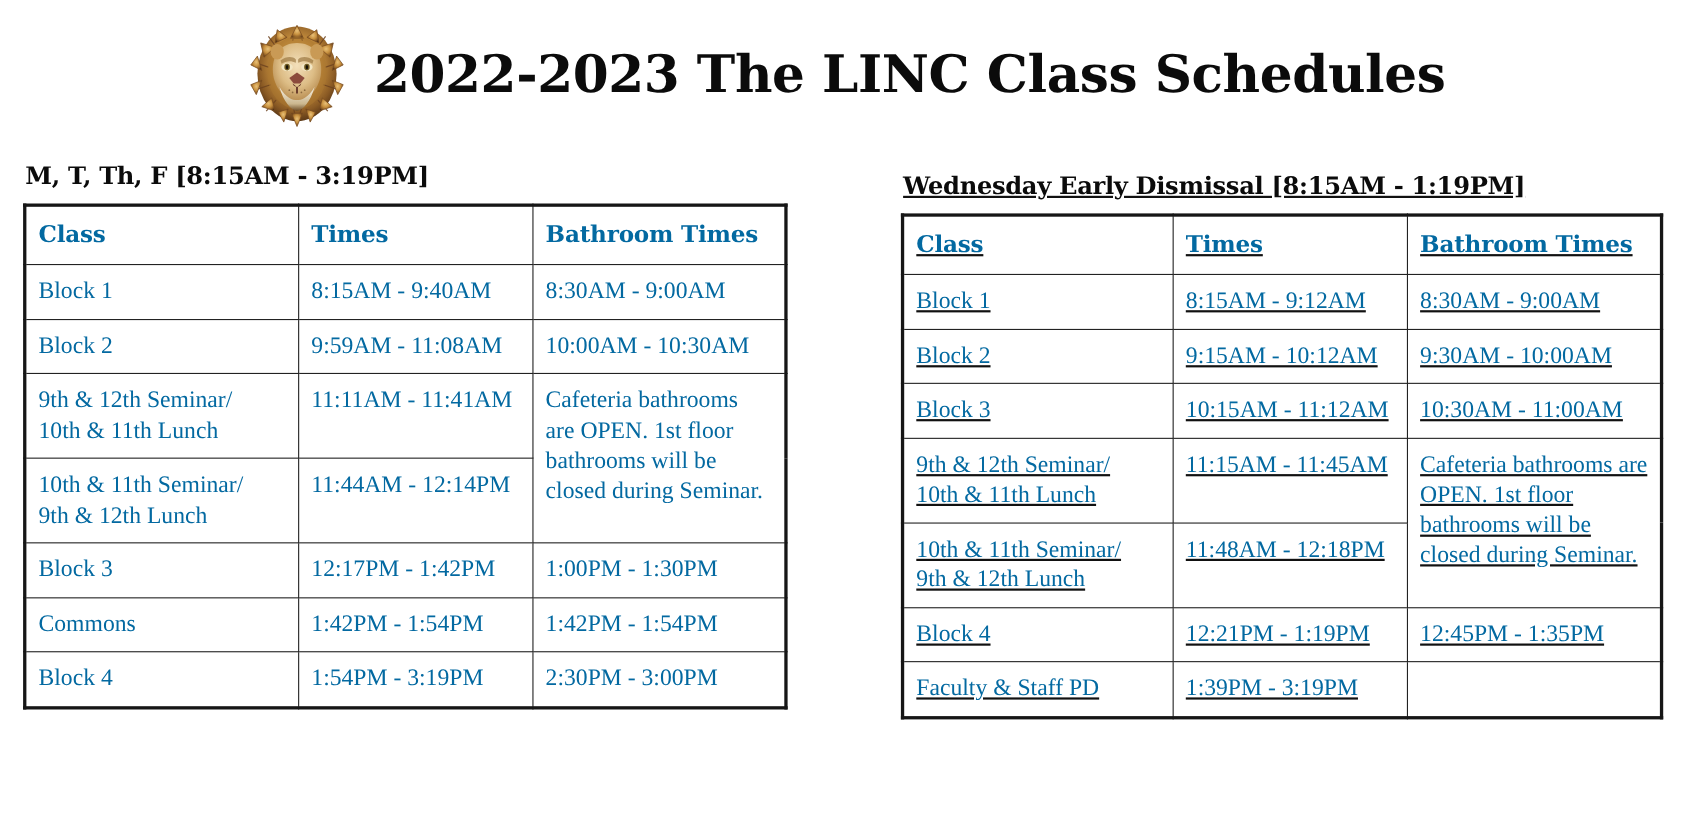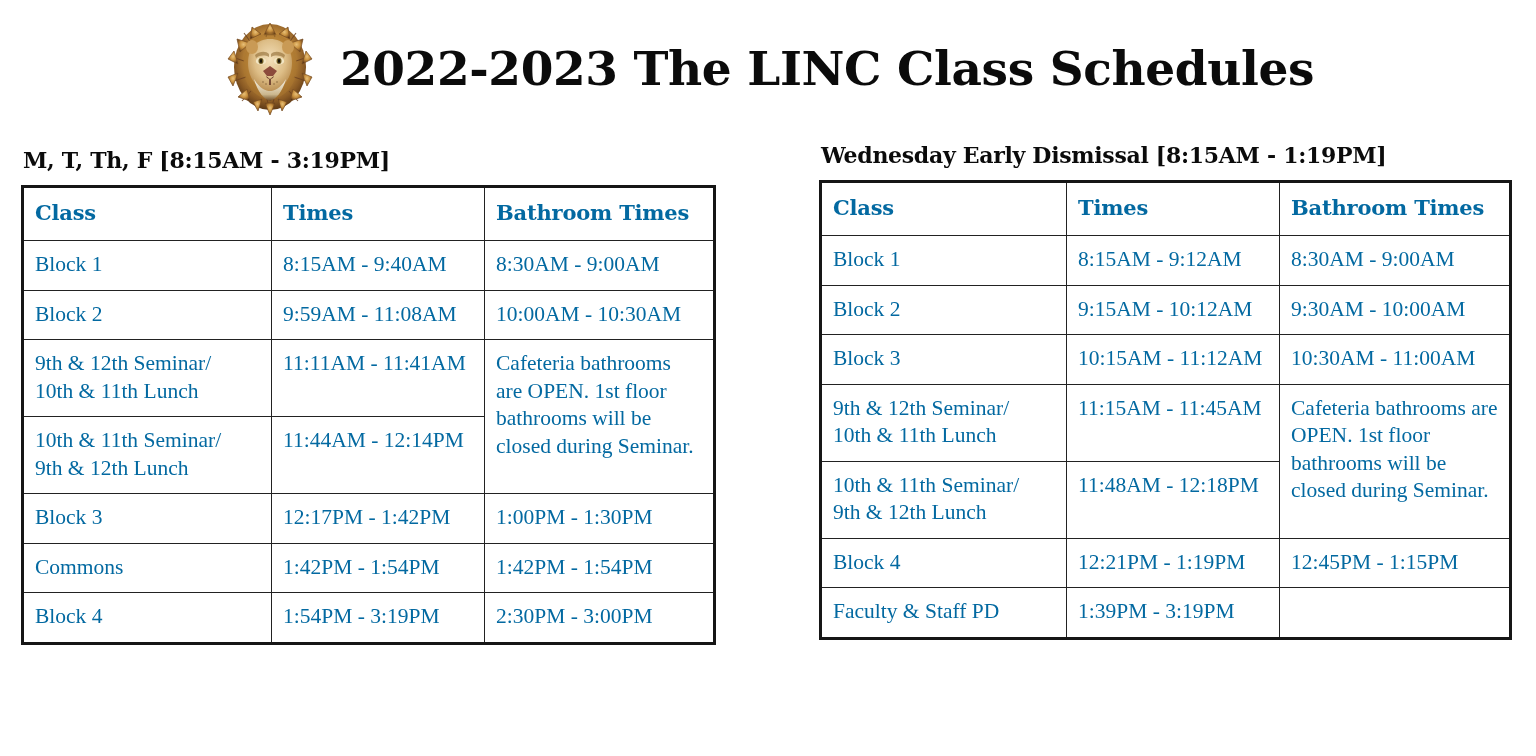--- a/index.html
+++ b/index.html
@@ -50,21 +50,21 @@
     color: #0b0b0b;
     white-space: nowrap;
     line-height: 1;
   }
 
   
   .sched {
     position: absolute;
   }
   .sched-left  { left: 21px;  top: 148px; width: 692px; }
-  .sched-right { left: 819px; top: 143px; width: 690px; }
+  .sched-right { left: 819px; top: 157px; width: 690px; text-decoration: underline; }
 
   .sched-title {
     font-family: "DejaVu Serif", "Liberation Serif", serif;
     font-weight: 700;
     font-size: 22px;
     letter-spacing: -0.3px;
     color: #0b0b0b;
     white-space: nowrap;
     margin: 0 0 13px 2px;
     line-height: 1.1;
@@ -301,21 +301,21 @@
           <td class="cell-note" rowspan="2">Cafeteria bathrooms are OPEN.  1st floor bathrooms will be closed during Seminar.</td>
         </tr>
         <tr>
           <td class="two-line row-tall">10th &amp; 11th Seminar/
 9th &amp; 12th Lunch</td>
           <td class="row-tall">11:48AM - 12:18PM</td>
         </tr>
         <tr>
           <td>Block 4</td>
           <td>12:21PM - 1:19PM</td>
-          <td>12:45PM - 1:15PM</td>
+          <td>12:45PM - 1:35PM</td>
         </tr>
         <tr>
           <td>Faculty &amp; Staff PD</td>
           <td>1:39PM - 3:19PM</td>
           <td class="cell-empty-grey"></td>
         </tr>
       </tbody>
     </table>
   </div>
 

